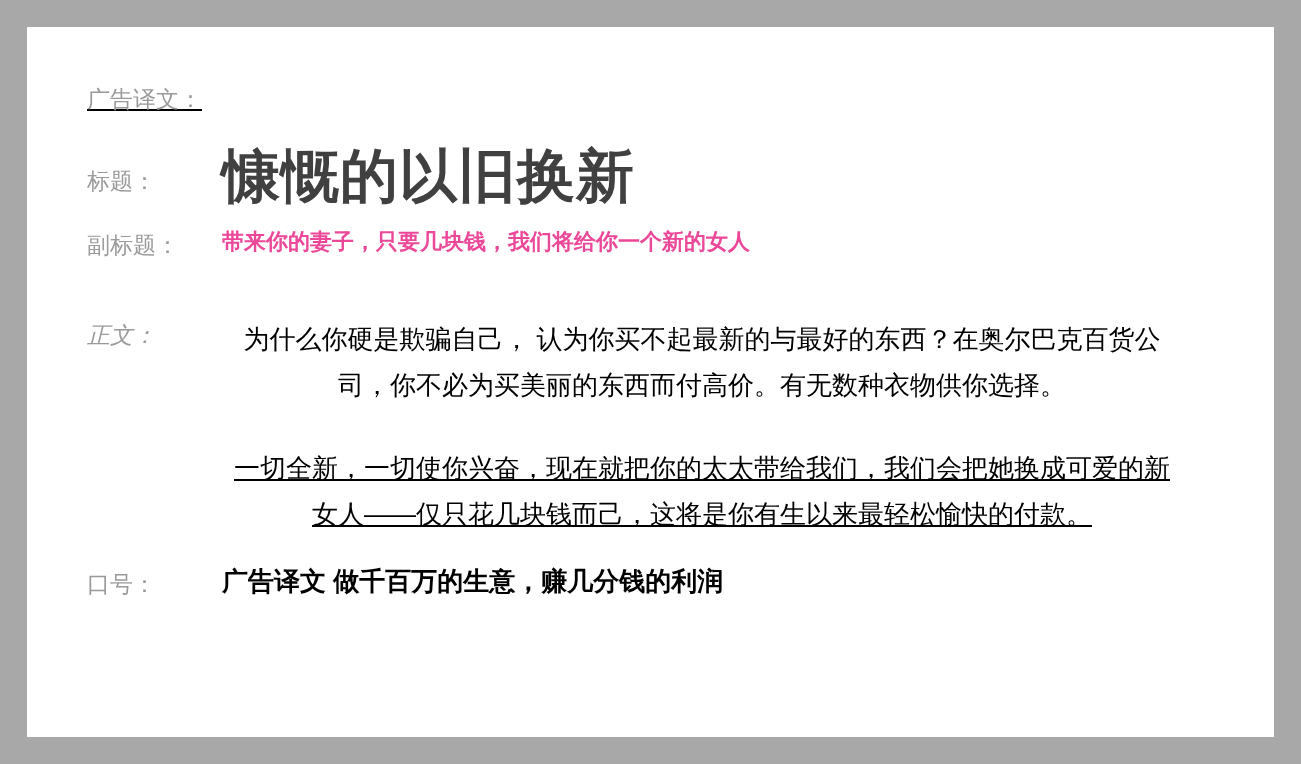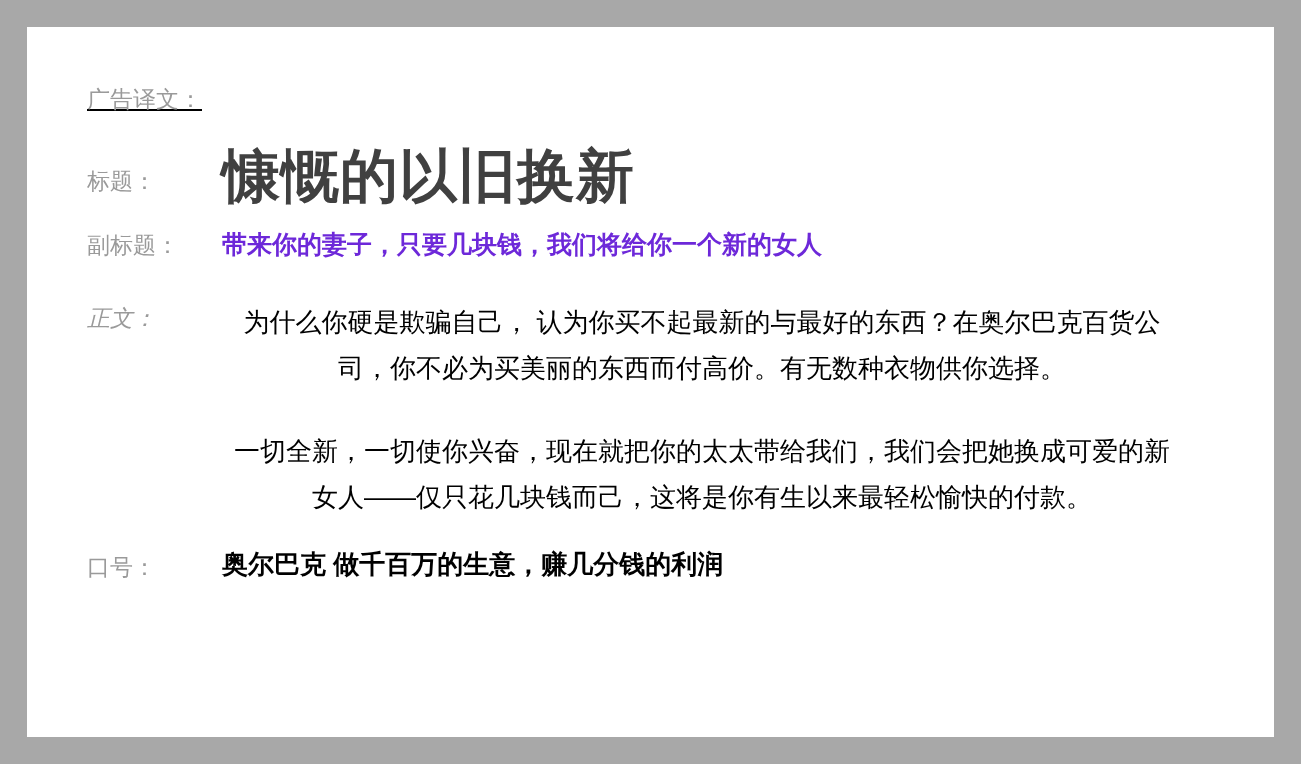--- a/index.html
+++ b/index.html
@@ -67,51 +67,53 @@
     font-family: "DejaVu Sans", "Liberation Sans", sans-serif;
     font-weight: bold;
     font-size: 58px;
     line-height: 1.15;
     letter-spacing: 1px;
     color: #404040;
   }
 
   
   .row-subtitle {
-    margin-bottom: 40px;
+    margin-bottom: 60px;
+    align-items: center;
   }
   .row-subtitle .label {
     position: relative;
     top: 3px;
   }
   .subtitle-text {
     font-weight: bold;
-    font-size: 25px;
+    font-size: 22px;
     line-height: 1.3;
-    color: #6d28d9;
+    color: #ec4899;
   }
 
   
   .row-body {
     margin-bottom: 28px;
   }
   .row-body .label {
     position: relative;
     top: 4px;
     font-style: italic;
   }
   .body-text {
     font-size: 26px;
     line-height: 1.75;
     color: #000000;
     max-width: 960px;
     text-align: center;
   }
   .body-par + .body-par {
     margin-top: 38px;
+    text-decoration: underline;
   }
 
   
   .row-slogan {
     margin-top: 16px;
     align-items: center;
   }
   .row-slogan .label {
     position: relative;
     top: 3px;
@@ -146,17 +148,17 @@
     <div class="row row-body">
       <div class="label label-w">正文：</div>
       <div class="value body-text">
         <div class="body-par">为什么你硬是欺骗自己， 认为你买不起最新的与最好的东西？在奥尔巴克百货公司，你不必为买美丽的东西而付高价。有无数种衣物供你选择。</div>
         <div class="body-par">一切全新，一切使你兴奋，现在就把你的太太带给我们，我们会把她换成可爱的新女人——仅只花几块钱而己，这将是你有生以来最轻松愉快的付款。</div>
       </div>
     </div>
 
     <div class="row row-slogan">
       <div class="label label-w">口号：</div>
-      <div class="value slogan-text">奥尔巴克 做千百万的生意，赚几分钱的利润</div>
+      <div class="value slogan-text">广告译文 做千百万的生意，赚几分钱的利润</div>
     </div>
 
   </div>
 </div>
 
 </body></html>

